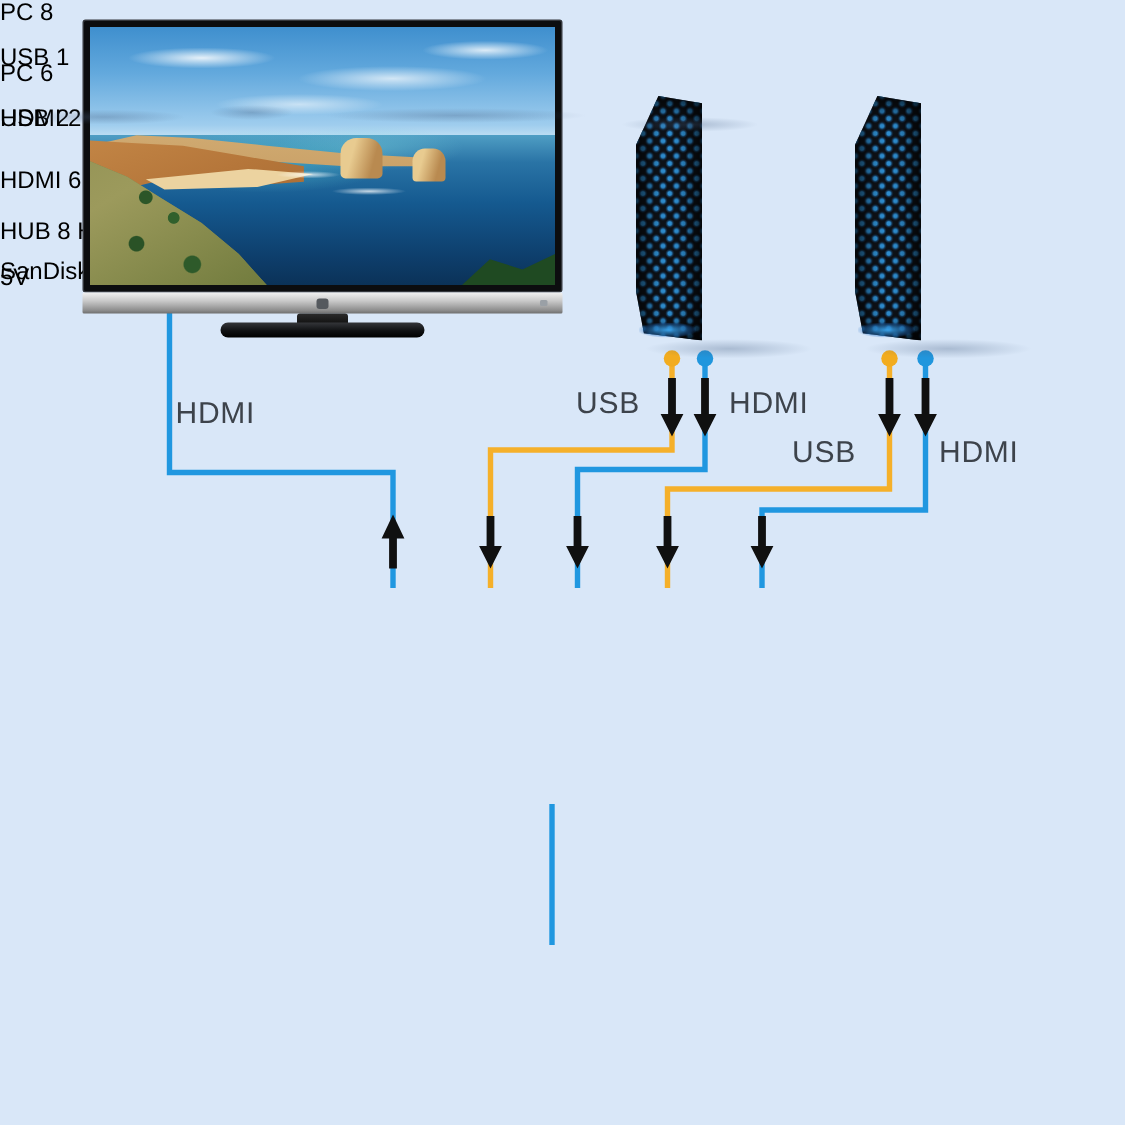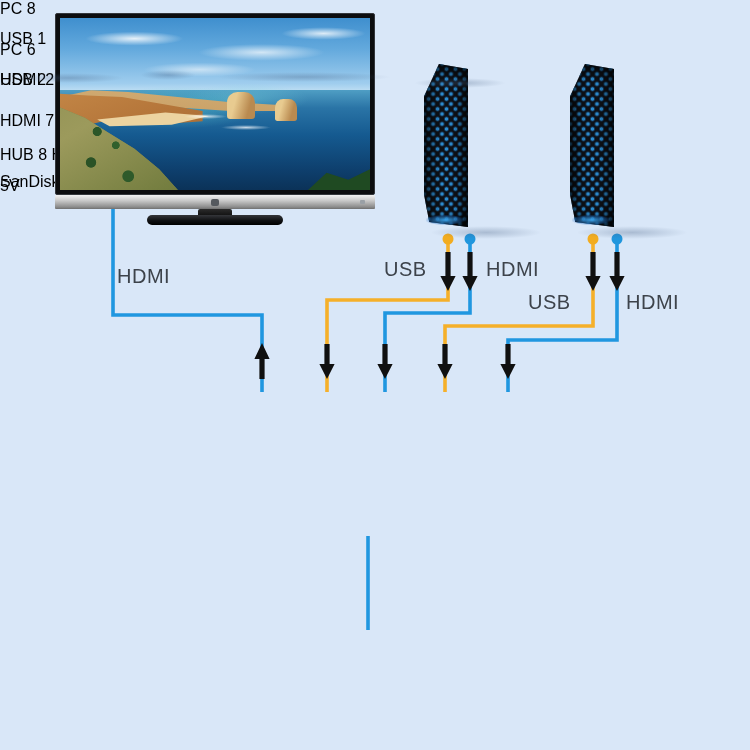--- a/index.html
+++ b/index.html
@@ -199,21 +199,21 @@
       <span class="plabel" style="left:25px">USB 1</span>
       <div class="hdmi-port" style="left:63px;top:10px;width:55px;height:23px"><i></i><b></b></div>
       <span class="plabel" style="left:91px">HDMI 2</span>
     </div>
 
     <div class="pgroup" style="left:225px;top:13px;width:127px;height:41px">
       <span class="gtitle" style="left:14px">PC 6</span>
       <div class="usbc" style="left:7px;top:22px;width:34px;height:12px"><i></i></div>
       <span class="plabel" style="left:24px">USB 2</span>
       <div class="hdmi-port" style="left:65px;top:10px;width:55px;height:23px"><i></i><b></b></div>
-      <span class="plabel" style="left:92px">HDMI 7</span>
+      <span class="plabel" style="left:92px">HDMI 6</span>
     </div>
   </div>
   <div class="foot" style="left:206px;top:456px;width:22px;height:10px"></div>
   <div class="foot" style="left:506px;top:456px;width:22px;height:10px"></div>
 
   <div class="box-dark" style="left:201px;top:466px;width:374px;height:70px">
     <div class="hl-rect" style="left:24px;top:9px;width:287px;height:61px"></div>
     <div class="usb-rect" style="left:34px;top:23px"><i></i><b></b></div>
     <div class="usb-rect" style="left:106px;top:23px"><i></i><b></b></div>
     <div class="usb-rect" style="left:179px;top:23px"><i></i><b></b></div>

